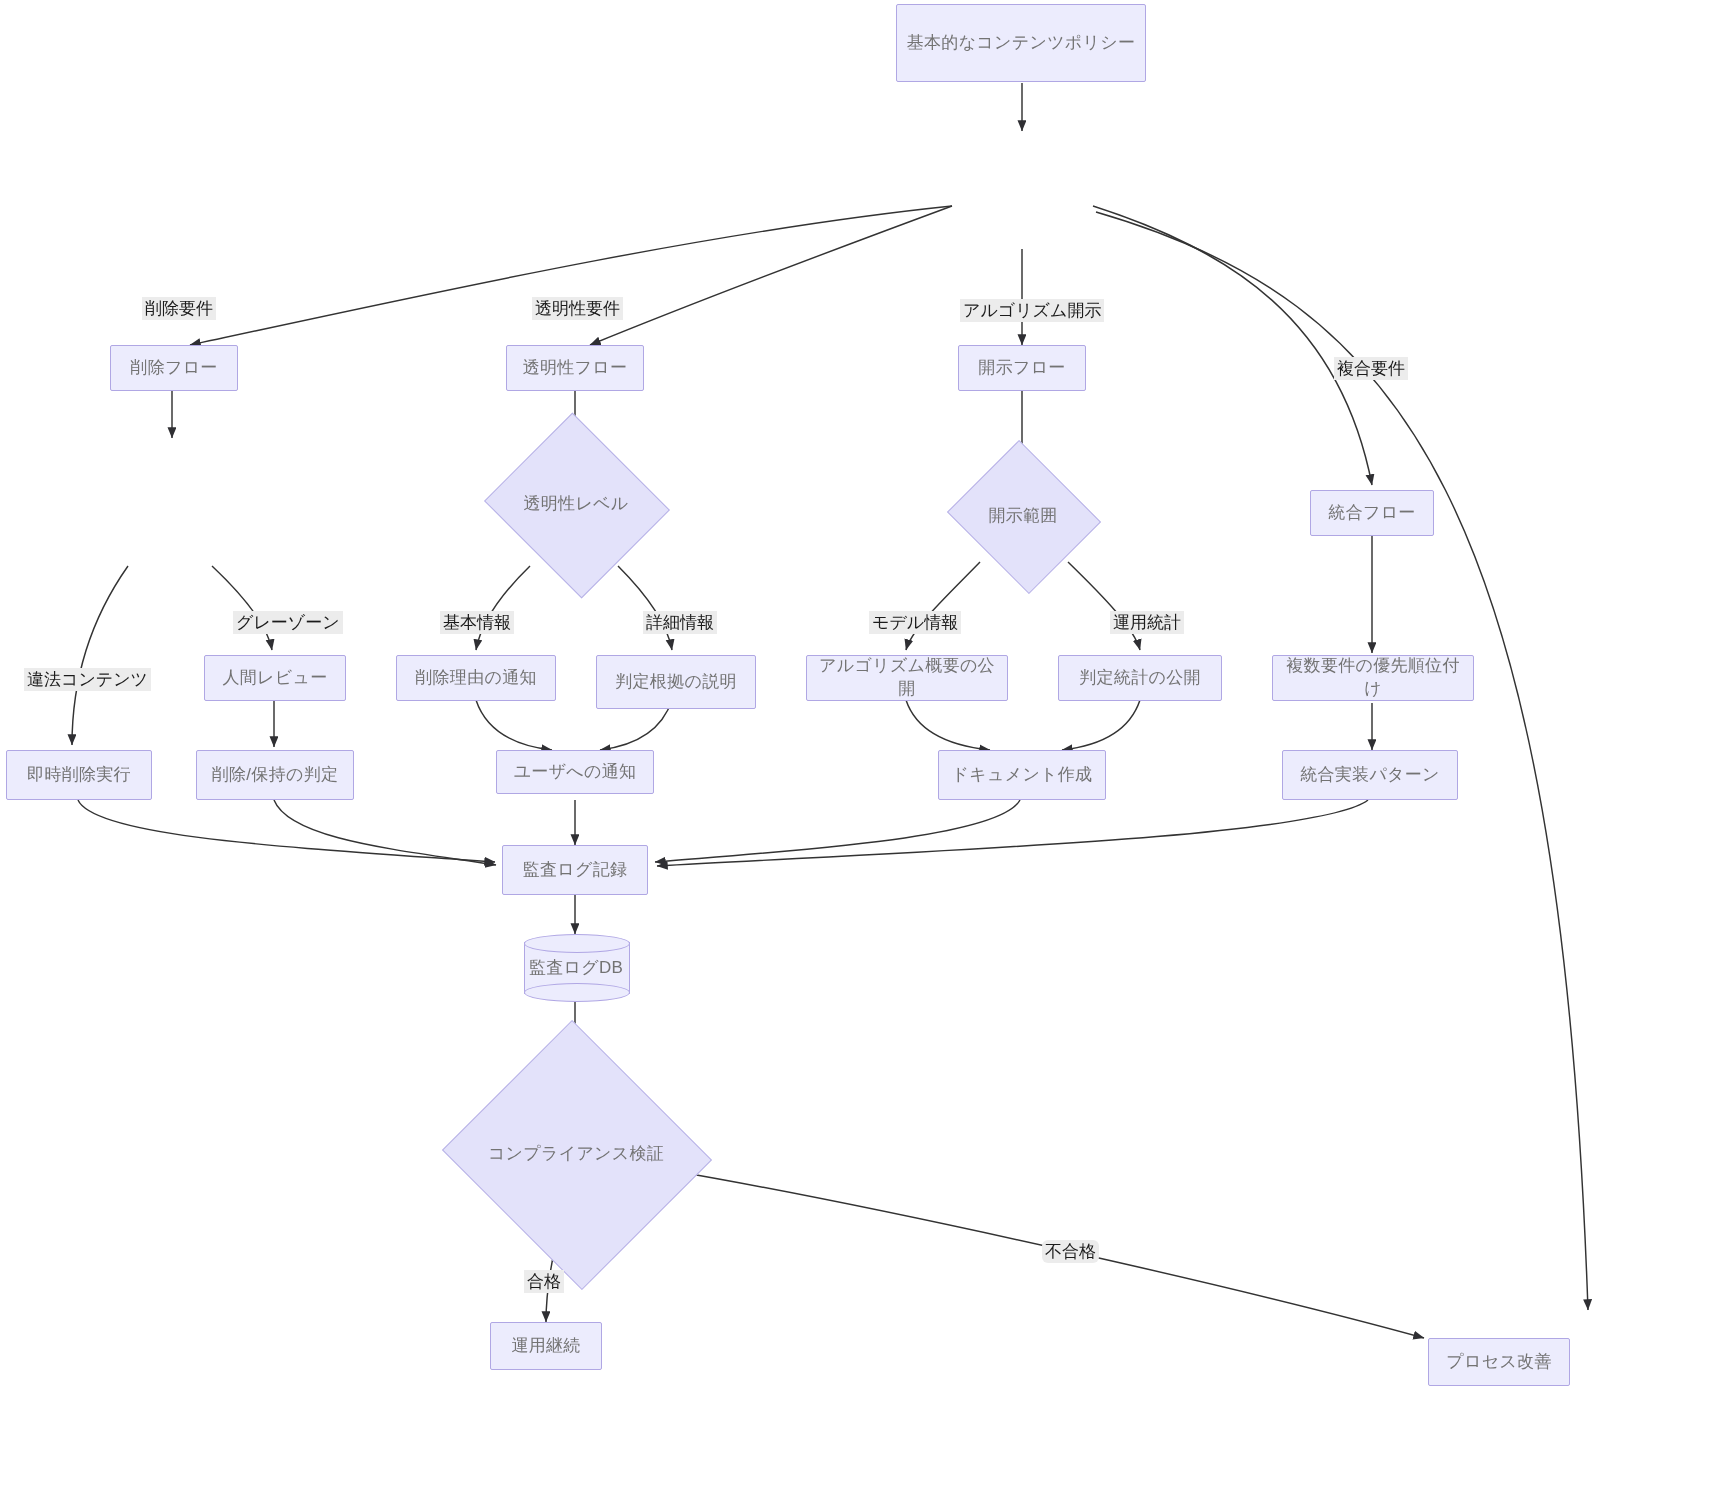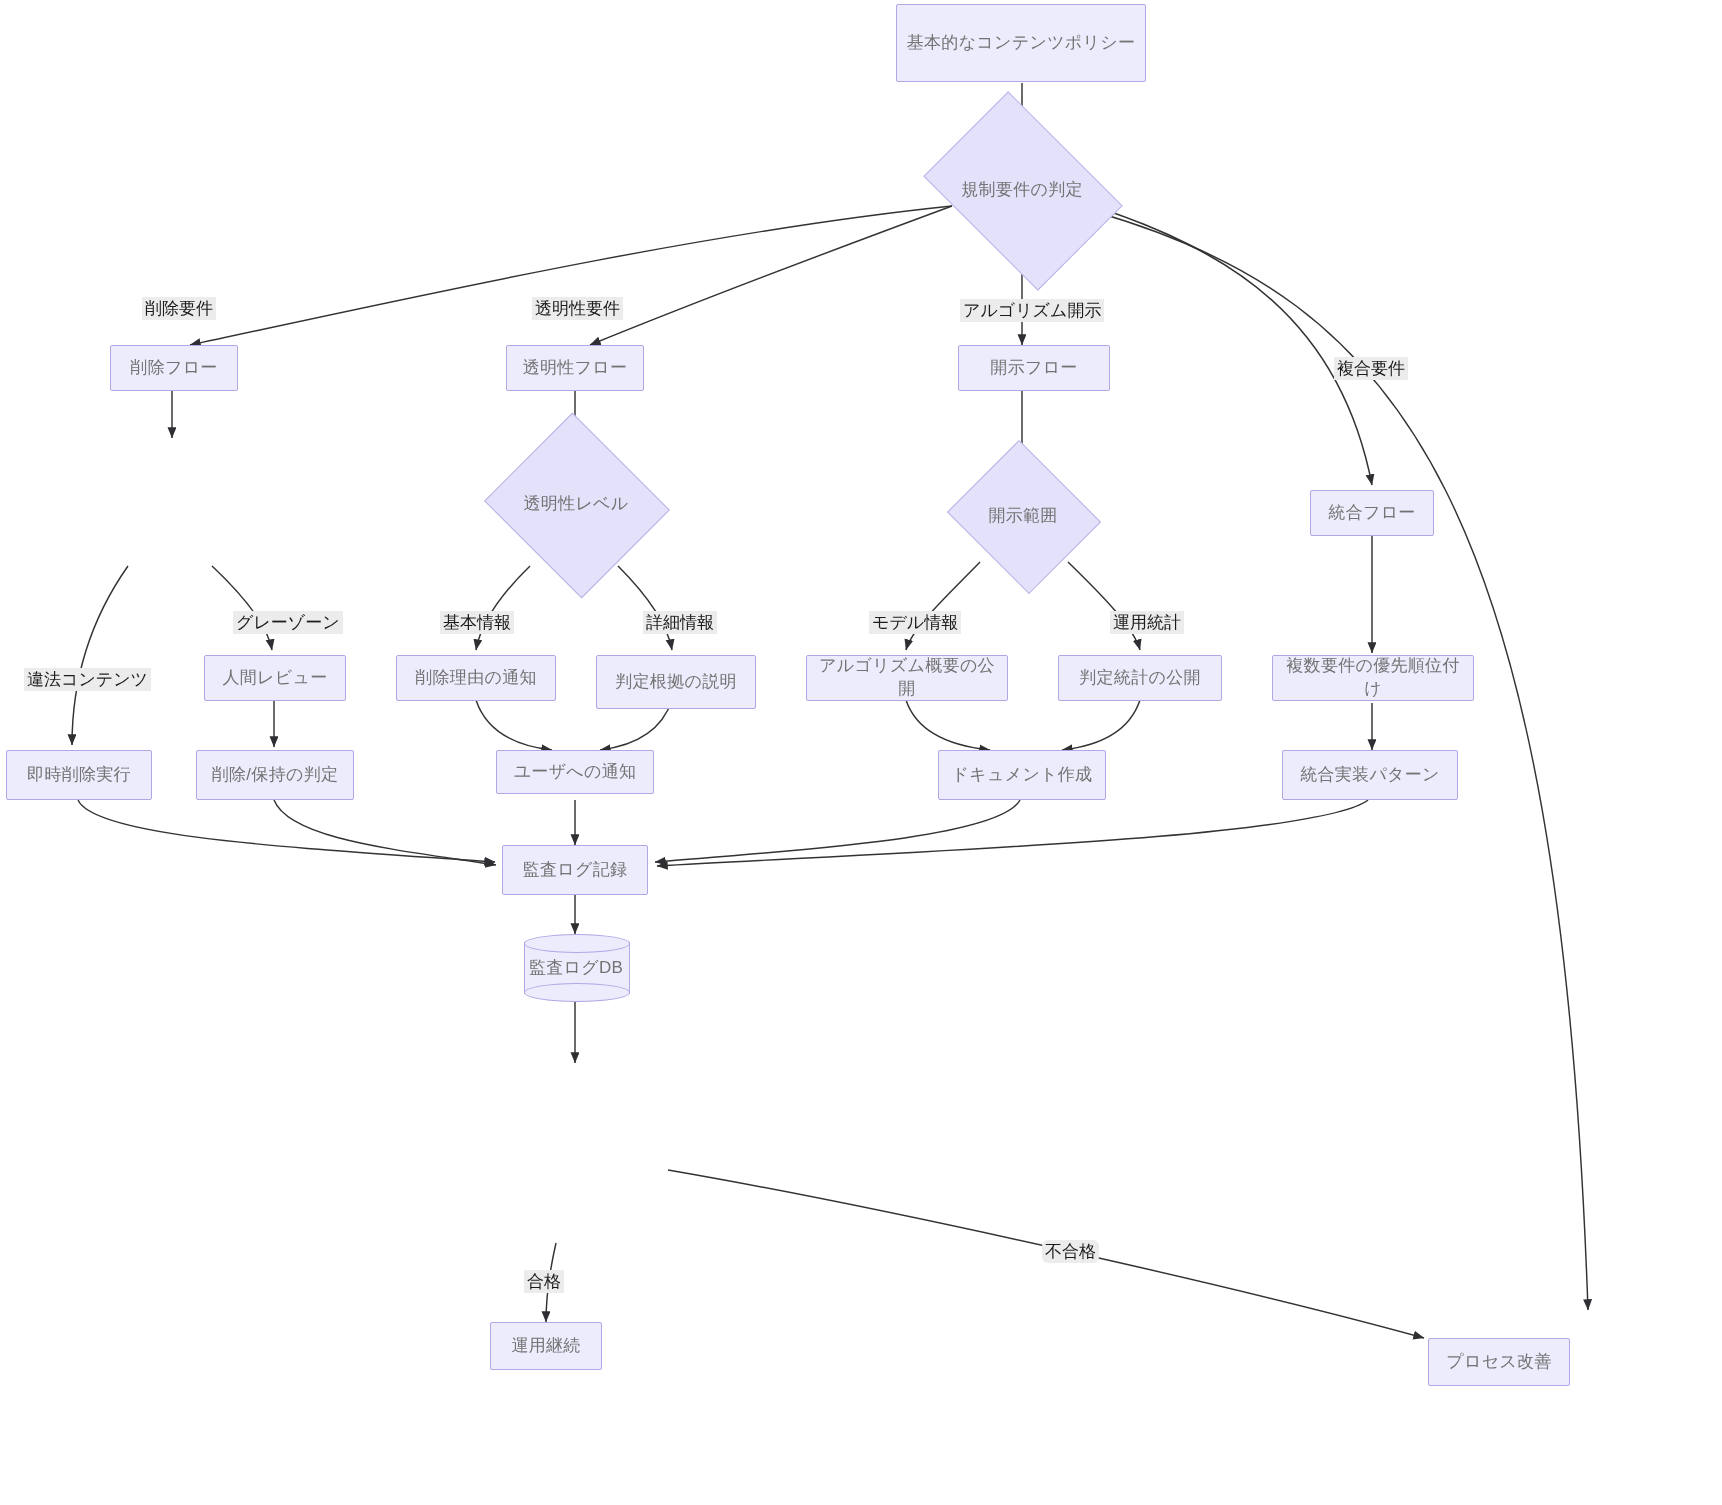--- a/index.html
+++ b/index.html
@@ -79,34 +79,30 @@
 
       <path d="M556,1243 C548,1278 546,1300 546,1322"></path>
       <path d="M668,1170 C900,1210 1250,1290 1424,1338"></path>
     </g>
   </svg>
 
   <div class="node rect" style="left:896px;top:4px;width:250px;height:78px;">
     <span>基本的なコンテンツポリシー</span>
   </div>
 
-  <div class="node diamond" style="left:942px;top:131px;width:160px;height:118px;">
-    <span class="dshape"></span>
-    <span class="dtxt">規制要件の判定</span>
-  </div>
 
   <div class="node rect" style="left:110px;top:345px;width:128px;height:46px;">
     <span>削除フロー</span>
   </div>
 
   <div class="node rect" style="left:506px;top:345px;width:138px;height:46px;">
     <span>透明性フロー</span>
   </div>
 
-  <div class="node rect" style="left:958px;top:345px;width:152px;height:46px;">
+  <div class="node rect" style="left:958px;top:345px;width:128px;height:46px;">
     <span>開示フロー</span>
   </div>
 
   <div class="node rect" style="left:1310px;top:490px;width:124px;height:46px;">
     <span>統合フロー</span>
   </div>
 
 
   <div class="node diamond" style="left:508px;top:443px;width:136px;height:123px;">
     <span class="dshape"></span>
@@ -166,20 +162,24 @@
     <span>監査ログ記録</span>
   </div>
 
   <div class="node cyl" style="left:524px;top:934px;width:104px;height:68px;">
     <span class="cbody"></span>
     <span class="ctop"></span>
     <span class="cbot"></span>
     <span class="ctxt">監査ログDB</span>
   </div>
 
+  <div class="node diamond" style="left:478px;top:1063px;width:196px;height:182px;">
+    <span class="dshape"></span>
+    <span class="dtxt">コンプライアンス検証</span>
+  </div>
 
   <div class="node rect" style="left:490px;top:1322px;width:112px;height:48px;">
     <span>運用継続</span>
   </div>
 
   <div class="node rect" style="left:1428px;top:1338px;width:142px;height:48px;">
     <span>プロセス改善</span>
   </div>
 
   <span class="elabel" style="left:142px;top:297px;">削除要件</span>

